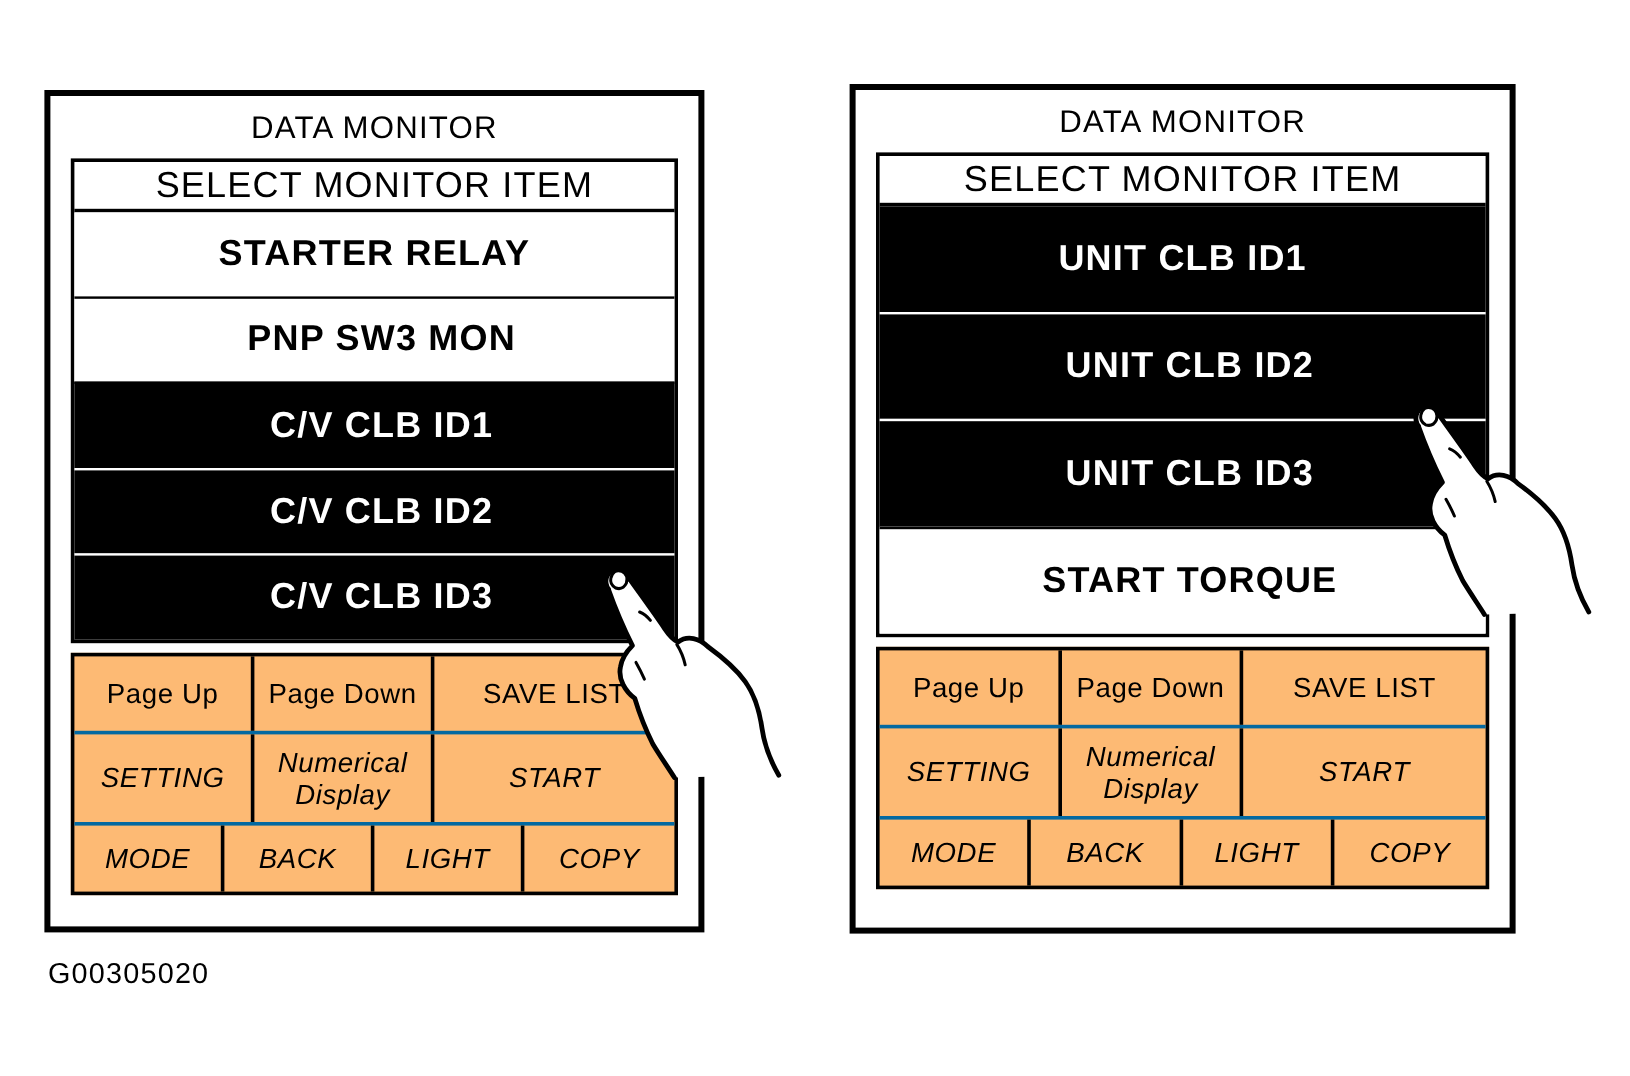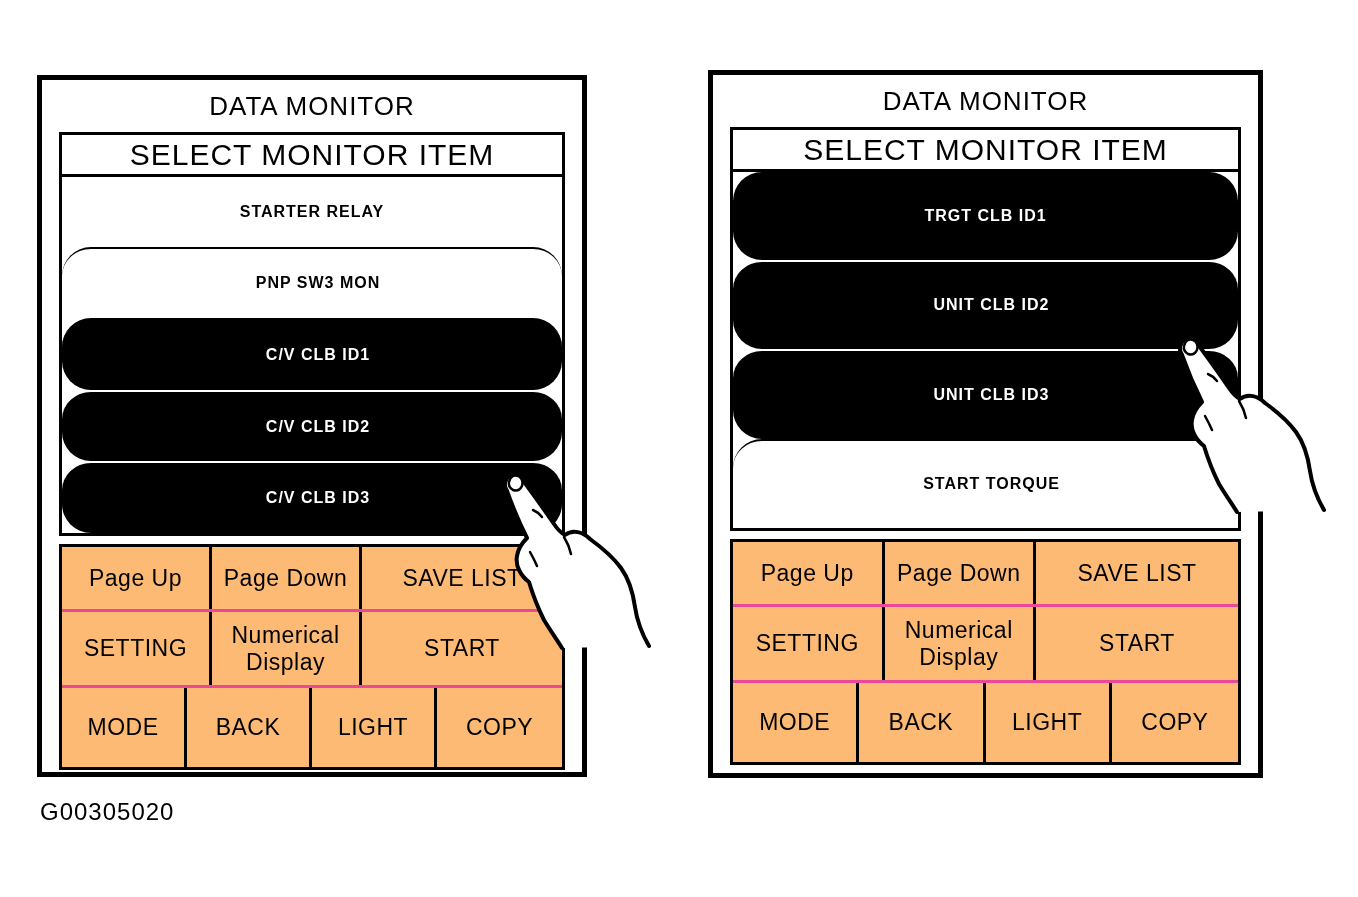--- a/index.html
+++ b/index.html
@@ -23,29 +23,29 @@
     display:flex; flex-direction:column; background:#fff;
   }
   .list-header {
     height:42px; border-bottom:3px solid #000; flex:0 0 auto;
     display:flex; align-items:center; justify-content:center;
     font-size:30px; letter-spacing:1px;
   }
   .list-body { flex:1; display:flex; flex-direction:column; }
   .list-item {
     flex:1; display:flex; align-items:center; justify-content:center;
-    font-size:16px; font-weight:700; letter-spacing:1px; background:#fff; color:#000;border-radius:29px;
+    font-size:30px; font-weight:700; letter-spacing:1px; background:#fff; color:#000;
   }
   .list-item + .list-item { border-top:2px solid #000;padding-left:12px; }
   .list-item.selected { background:#000; color:#fff; }
   .list-item.selected + .list-item.selected { border-top:2px solid #fff; }
   .btn-grid { margin:8px 17px 0; border:3px solid #000; background:#fdba74; }
   .btn-row { display:flex; }
-  .btn-row + .btn-row { border-top:3px solid #ec4899; }
-  .row-1 { height:62px; } .row-2 { height:76px; } .row-3 { height:82px; }
+  .btn-row + .btn-row { border-top:3px solid #0369a1;font-style:italic; }
+  .row-1 { height:62px; } .row-2 { height:76px; } .row-3 { height:58px; }
   .btn {
     display:flex; align-items:center; justify-content:center; text-align:center;
     font-size:23px; letter-spacing:0.5px; border-right:3px solid #000;
     line-height:1.15; padding:0 4px; cursor:pointer;
   }
   .btn:last-child { border-right:none; }
   .row-1 .btn, .row-2 .btn { width:30%; }
   .row-1 .btn:last-child, .row-2 .btn:last-child { width:40%; }
   .row-3 .btn { width:25%; }
   .hand { position:absolute; z-index:5; }
@@ -90,21 +90,21 @@
         <div class="btn">COPY</div>
       </div>
     </div>
   </section>
 
   <section class="screen screen-right">
     <div class="screen-title">DATA MONITOR</div>
     <div class="list-panel">
       <div class="list-header">SELECT MONITOR ITEM</div>
       <div class="list-body">
-        <div class="list-item selected">TRGT CLB ID1</div>
+        <div class="list-item selected">UNIT CLB ID1</div>
         <div class="list-item selected">UNIT CLB ID2</div>
         <div class="list-item selected">UNIT CLB ID3</div>
         <div class="list-item">START TORQUE</div>
       </div>
     </div>
     <div class="btn-grid">
       <div class="btn-row row-1">
         <div class="btn">Page Up</div>
         <div class="btn">Page Down</div>
         <div class="btn">SAVE LIST</div>

